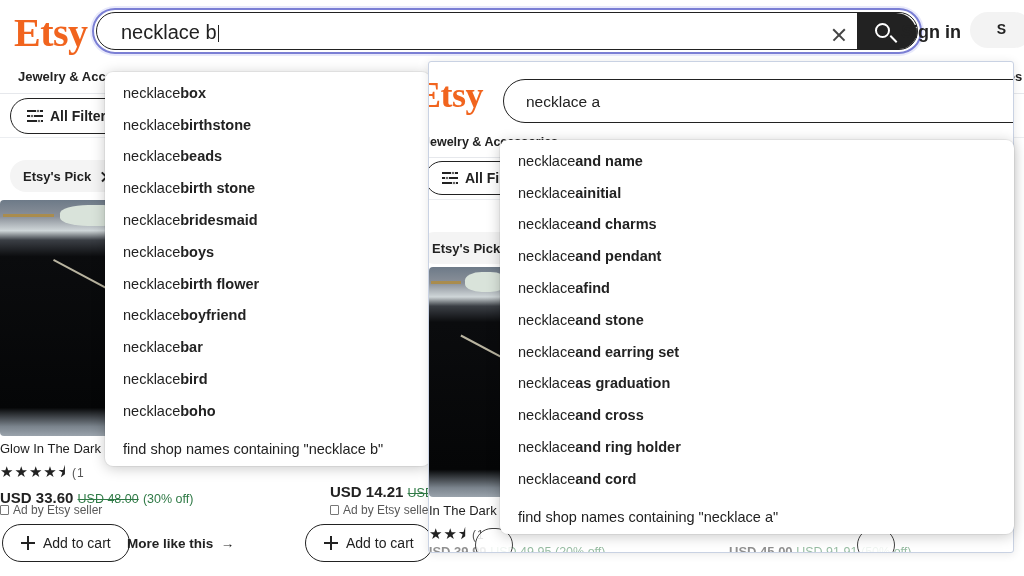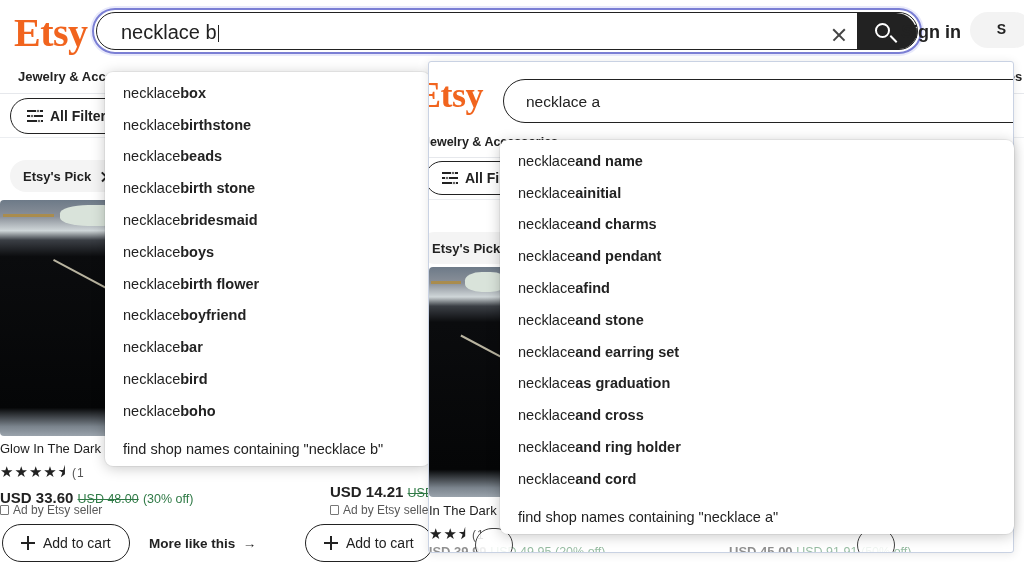--- a/index.html
+++ b/index.html
@@ -122,21 +122,21 @@
   .tagicon { display:inline-block; width:9px; height:10px; border:1.3px solid #777; border-radius:1px; vertical-align:-1px; margin-right:4px; position:relative;}
   .addcart {
     position:absolute; height:38px; border:1.5px solid #222; border-radius:22px;
     display:flex; align-items:center; justify-content:center; gap:8px; padding:0 18px; background:#fff;
   }
   .addcart .lbl { font-size:14px; font-weight:400; color:#222; white-space:nowrap; }
   .plusico { position:relative; width:14px; height:14px; }
   .plusico:before,.plusico:after{content:"";position:absolute;background:#222;}
   .plusico:before{left:0;top:6px;width:14px;height:1.8px;}
   .plusico:after{top:0;left:6px;height:14px;width:1.8px;}
-  .morelike { position:absolute; font-size:13.5px; font-weight:700; color:#222; white-space:nowrap;margin-left:22px; }
+  .morelike { position:absolute; font-size:13.5px; font-weight:700; color:#222; white-space:nowrap; }
 
   
   .sugg {
     position:absolute; background:#ffffff; border-radius:8px;
     box-shadow: 0 2px 14px rgba(0,0,0,0.22), 0 0 0 1px rgba(0,0,0,0.05);
     overflow:hidden;
   }
   .sugg .row {
     height:31.8px; display:flex; align-items:center; padding-left:18px;
     font-size:14.5px; color:#222; white-space:nowrap; cursor:pointer;

